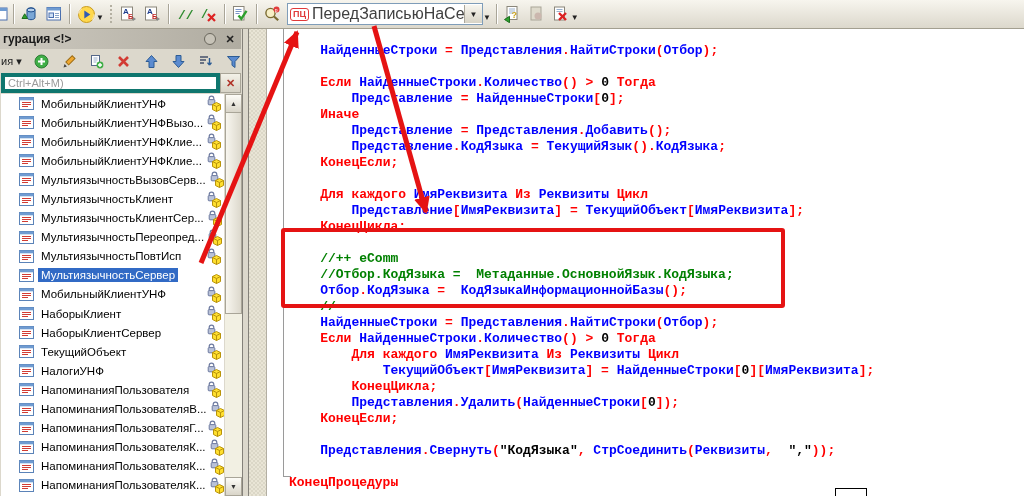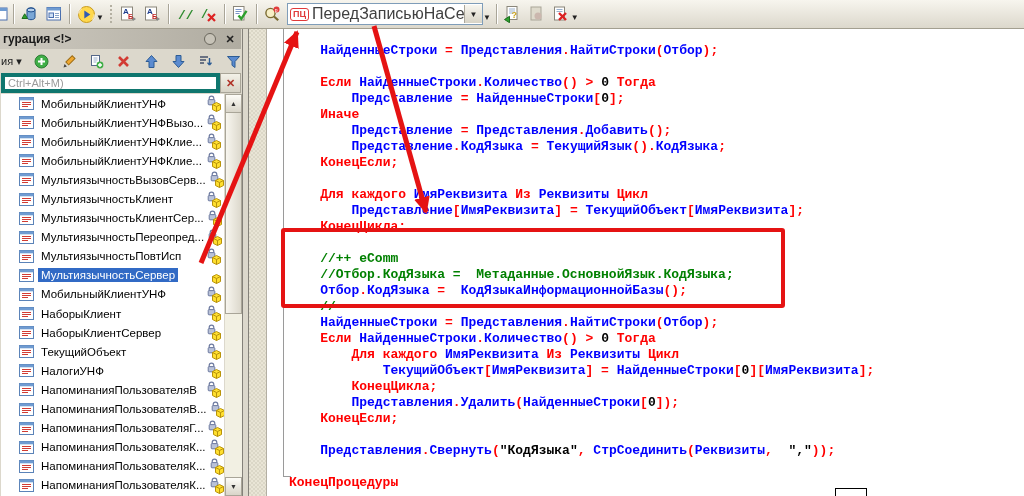--- a/index.html
+++ b/index.html
@@ -505,21 +505,21 @@
             <path d="M1.5 3.5l4 2 4-2M5.5 5.5v5" stroke="#b8930a" fill="none"></path>
           </svg>
         </span>
       </div>
       <div class="trow">
         <svg class="tico" width="15" height="13">
           <rect x="0.5" y="0.5" width="14" height="12" fill="#fff" stroke="#5b83b8"></rect>
           <rect x="0.5" y="0.5" width="14" height="2.8" fill="#6f9bd1"></rect>
           <path d="M3 5.5h9M3 7.5h9M3 9.5h6" stroke="#d23b33"></path>
         </svg>
-        <span class="tlabel">НапоминанияПользователяВ</span>
+        <span class="tlabel">НапоминанияПользователя</span>
         <span class="badges">
           <svg class="lk" width="11" height="11">
             <path d="M3.2 4.6V3.5a2.3 2.3 0 014.6 0v1.1" fill="none" stroke="#6d7aa0" stroke-width="1.2"></path>
             <rect x="2.2" y="4.6" width="6.6" height="5.2" rx="0.8" fill="#b9c2d8" stroke="#6d7aa0"></rect>
           </svg>
           <svg class="cb" width="11" height="11">
             <path d="M1.5 3.5l4-2 4 2v5l-4 2-4-2z" fill="#ffdf2e" stroke="#b8930a"></path>
             <path d="M1.5 3.5l4 2 4-2M5.5 5.5v5" stroke="#b8930a" fill="none"></path>
           </svg>
         </span>

